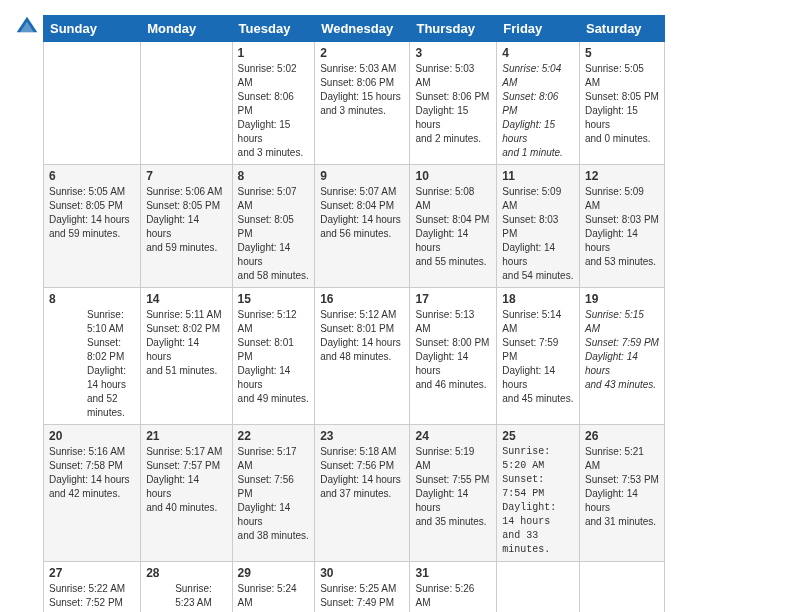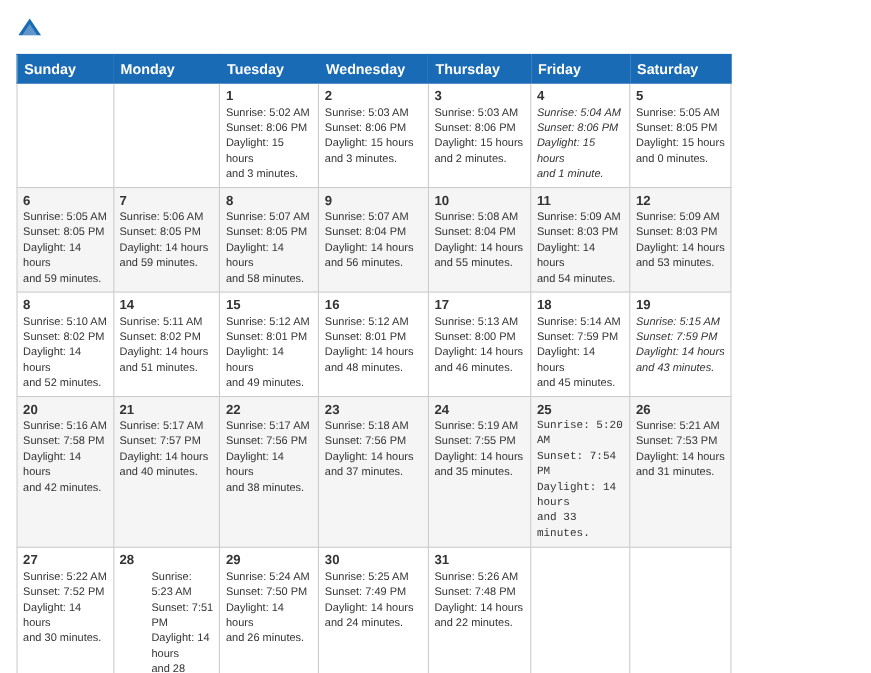--- a/index.html
+++ b/index.html
@@ -8,21 +8,21 @@
       height: 612px;
       font-family: Arial, sans-serif;
       background: #fff;
       overflow: hidden;
     }
     .page {
       width: 680px;
       height: 612px;
       padding: 15px;
       display: flex;
-      flex-direction: column;
+      flex-direction: row;
     }
     .header {
       display: flex;
       justify-content: space-between;
       align-items: flex-start;
       margin-bottom: 10px;
     }
     .logo {
       display: flex;
       align-items: center;
@@ -205,21 +205,21 @@
             <div class="day-number">12</div>
             <div class="day-info" style="white-space: pre-line;">Sunrise: 5:09 AM
 Sunset: 8:03 PM
 Daylight: 14 hours
 and 53 minutes.</div>
           </td>
         </tr>
         <tr>
           <td>
             <div class="day-number">8</div>
-            <div class="day-info" style="white-space: pre-line;">Sunrise: 5:10 AM
+            <div class="day-info" style="white-space: pre-line; margin-left: 38px;">Sunrise: 5:10 AM
 Sunset: 8:02 PM
 Daylight: 14 hours
 and 52 minutes.</div>
           </td>
           <td>
             <div class="day-number">14</div>
             <div class="day-info" style="white-space: pre-line;">Sunrise: 5:11 AM
 Sunset: 8:02 PM
 Daylight: 14 hours
 and 51 minutes.</div>

